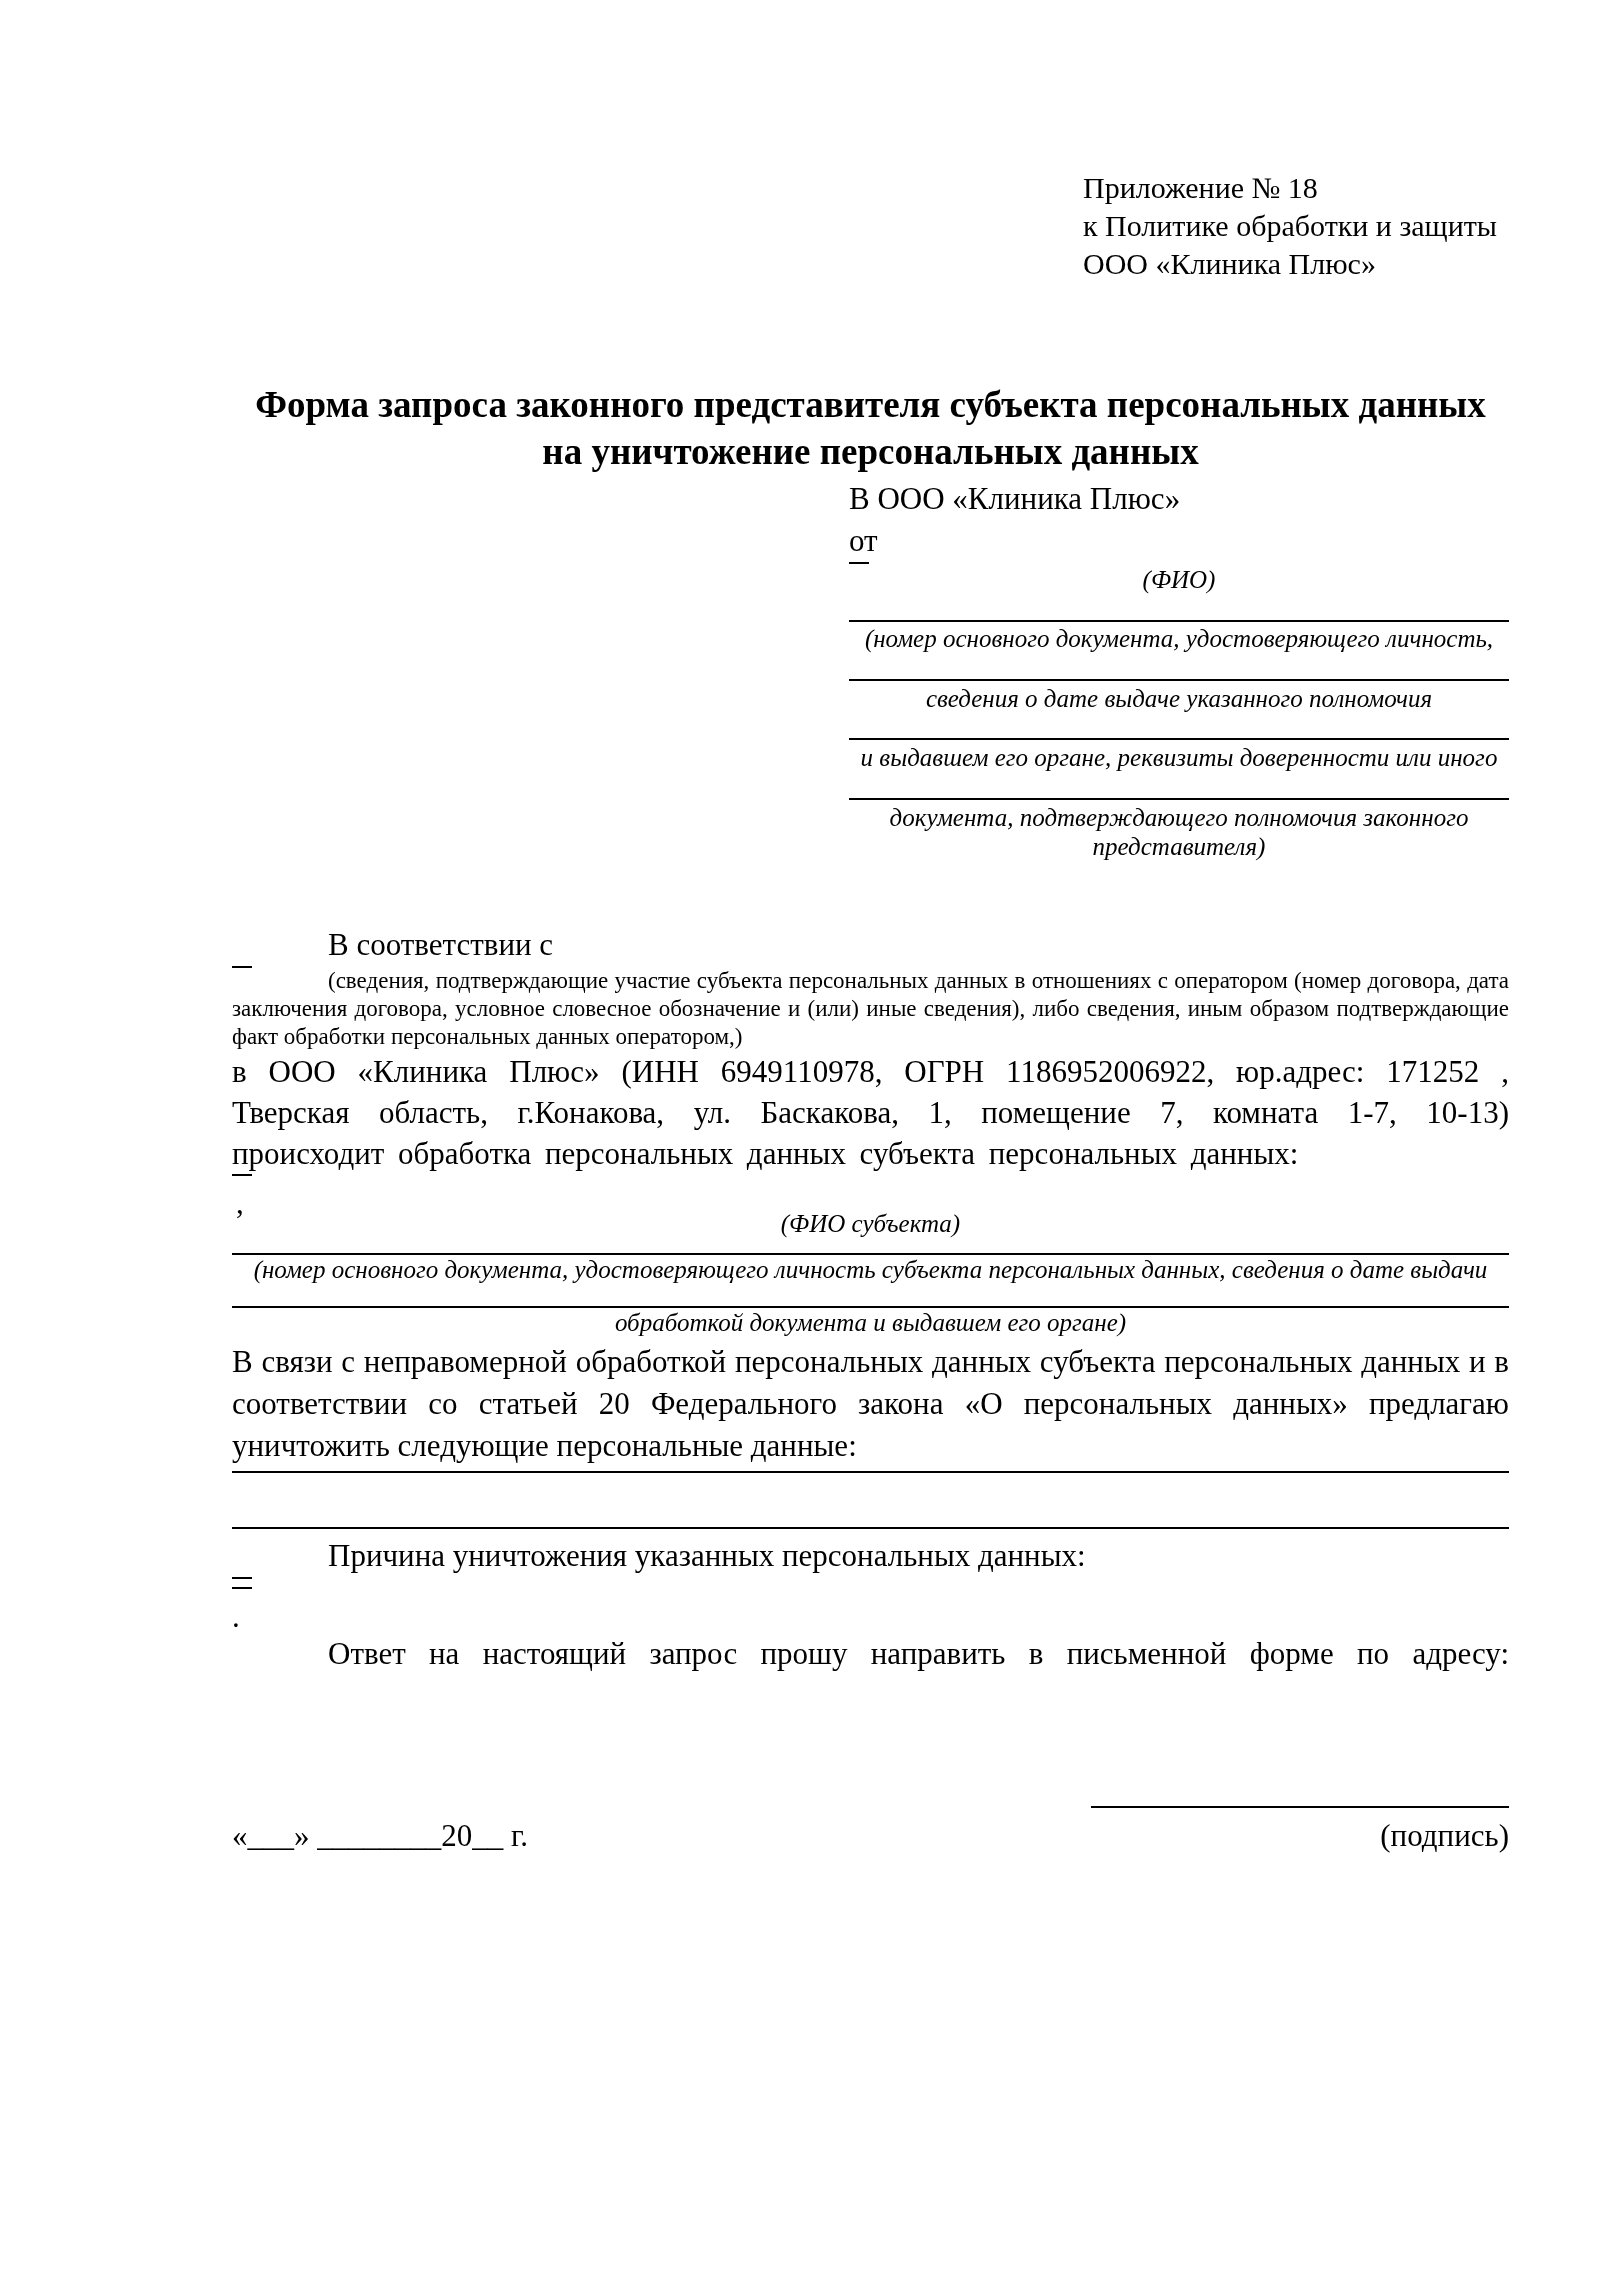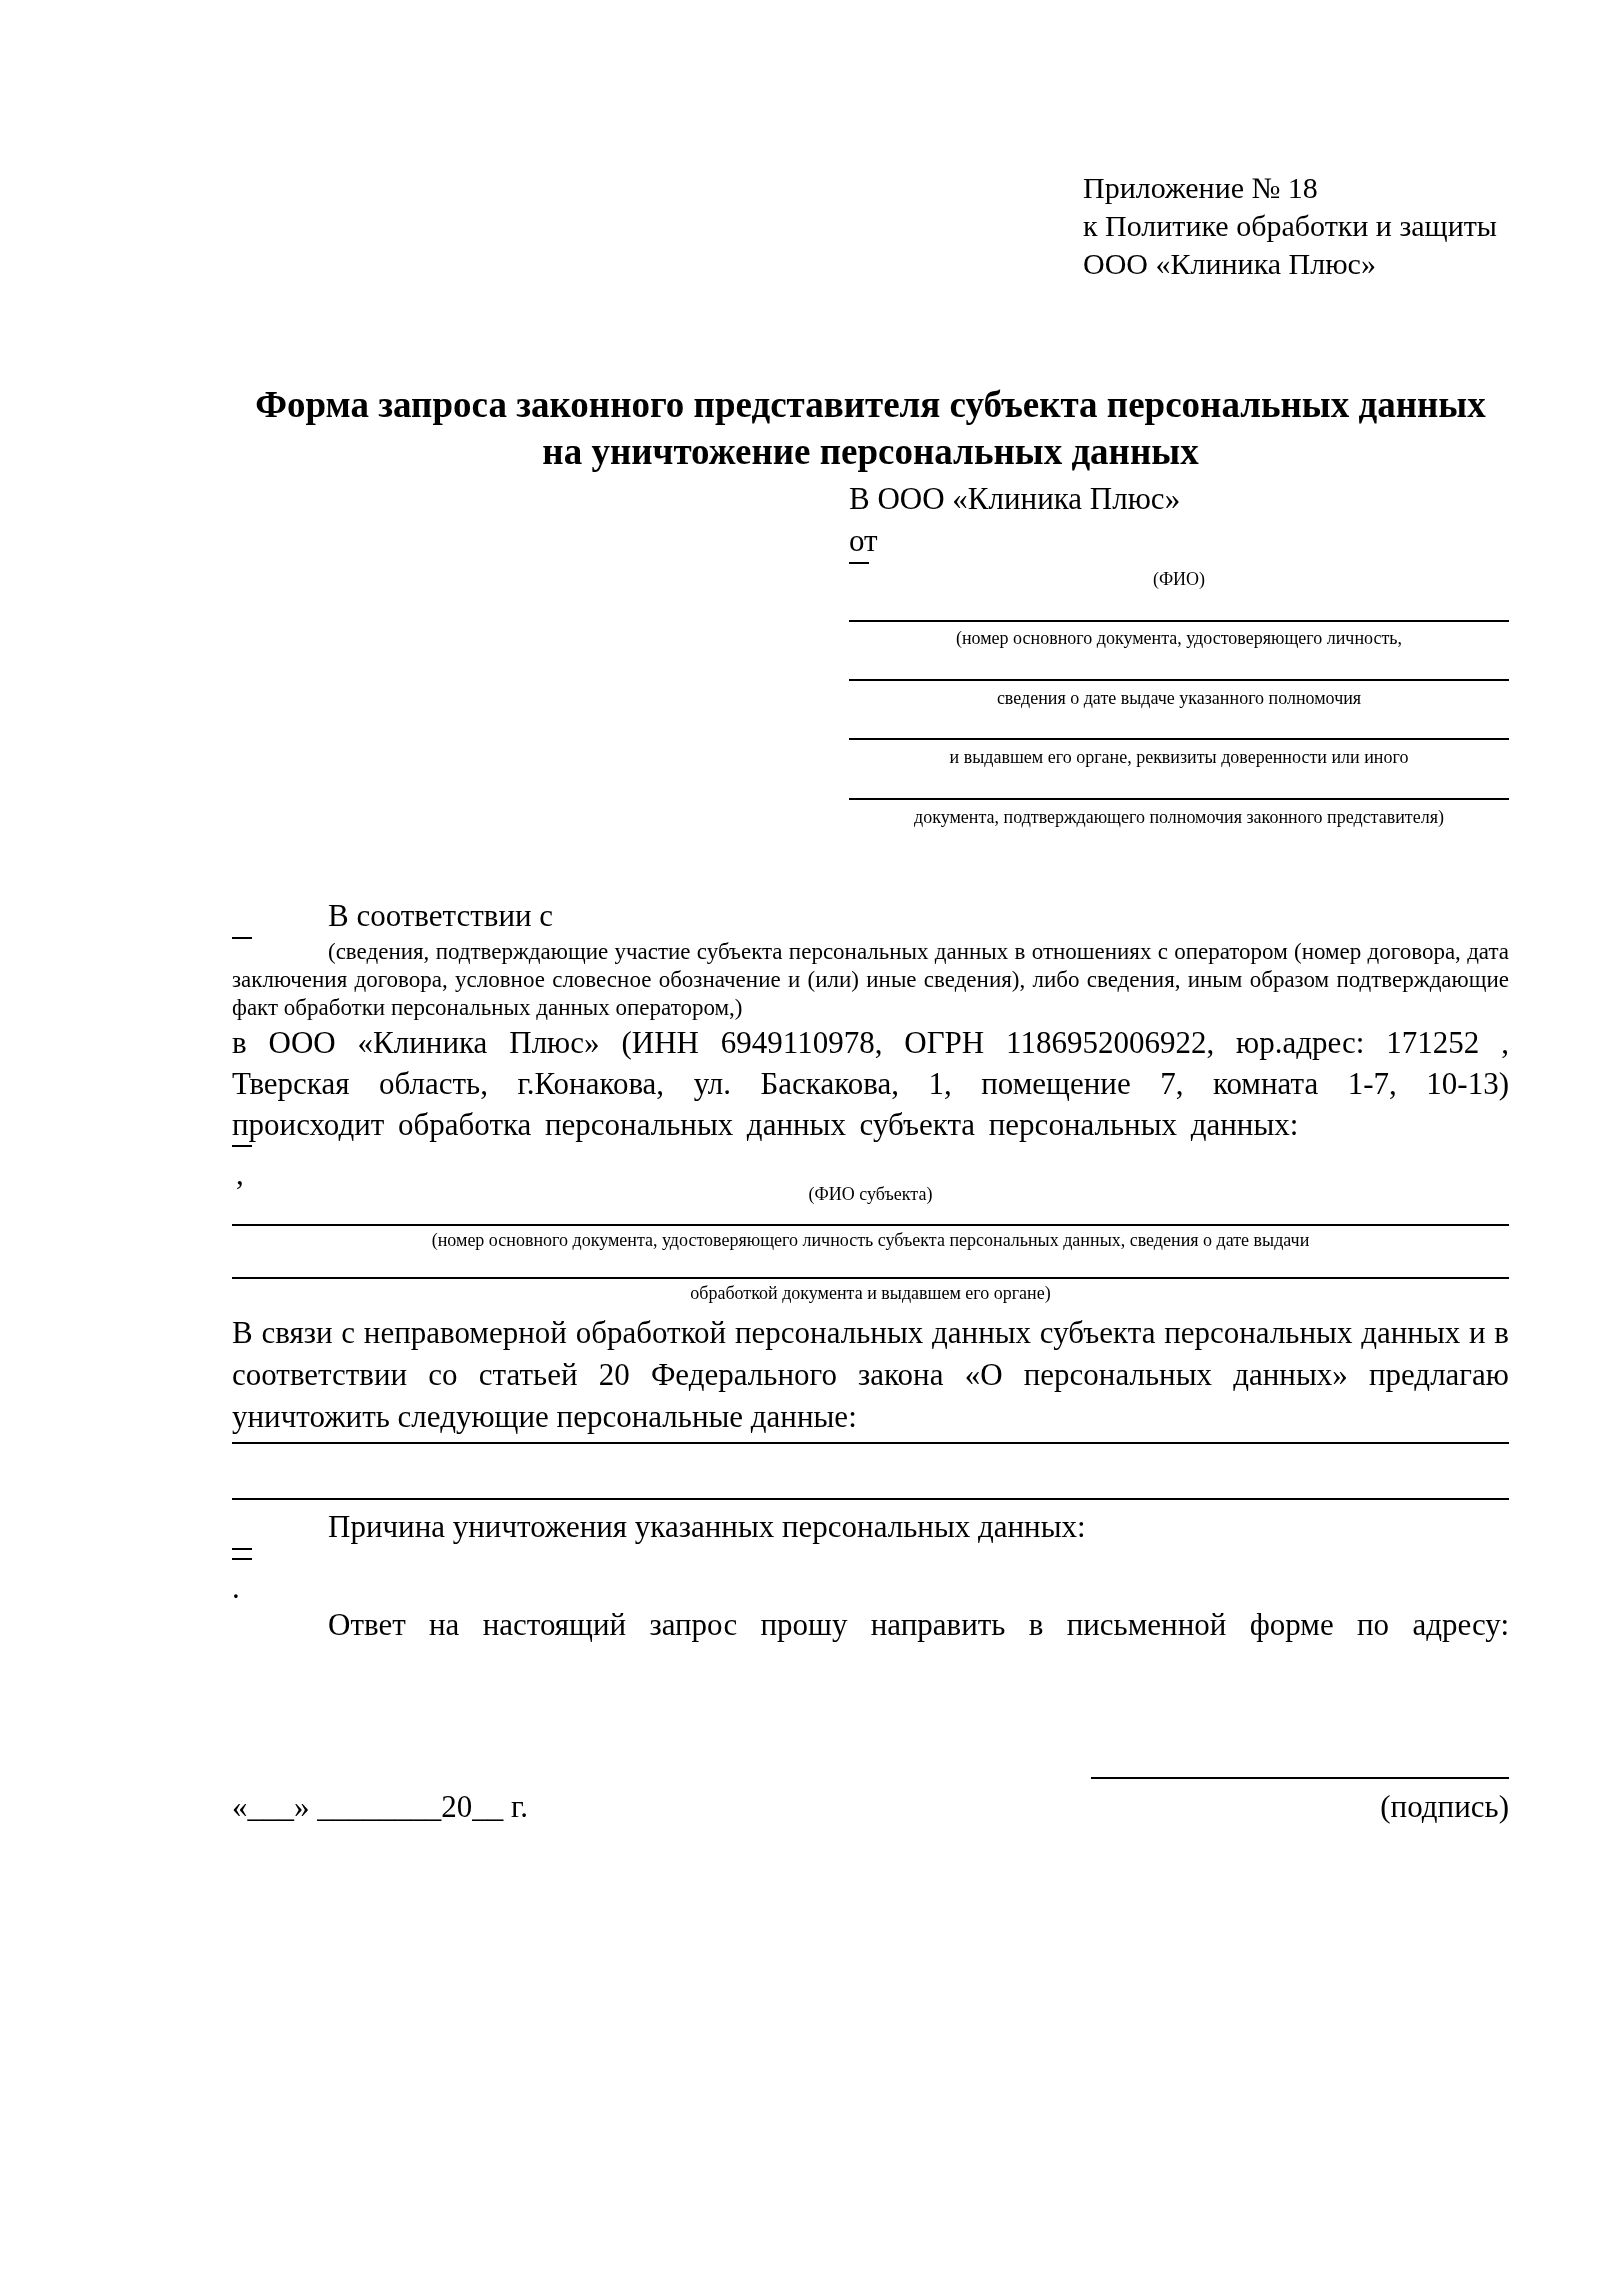--- a/index.html
+++ b/index.html
@@ -23,21 +23,21 @@
   .doc-title{margin-top:98px;text-align:center;font-weight:bold;font-size:37px;line-height:47px;}
 
   
   .addr{margin-left:617px;margin-top:2px;}
   .addr-to{line-height:43px;}
   .row{display:flex;align-items:flex-start;flex-direction:column;}
   .row .txt{white-space:nowrap;}
   .blank{flex:1 1 auto;border-bottom:2.9px solid #000;margin-bottom:6.9px;min-width:19.6px;}
   .from-row{height:45px;}
   .from-row .txt{margin-right:11.8px;}
-  .cap{font-size:18px;line-height:29px;text-align:center;}
+  .cap{font-size:25px;line-height:29px;text-align:center;font-style:italic;}
   .addr-field{margin-top:25.5px;}
   .blank-line{border-bottom:2.9px solid #000;}
   .addr-field .blank-line{margin-bottom:2.9px;}
 
   
   .accord-row{margin-top:63px;height:43px;}
   .accord-row .txt{margin-left:96px;margin-right:13.7px;}
   .note{margin:0;font-size:23px;line-height:28px;text-align:justify;text-indent:96px;}
   .op-para{margin:0;text-align:justify;line-height:41px;word-spacing:5.9px;}
 

